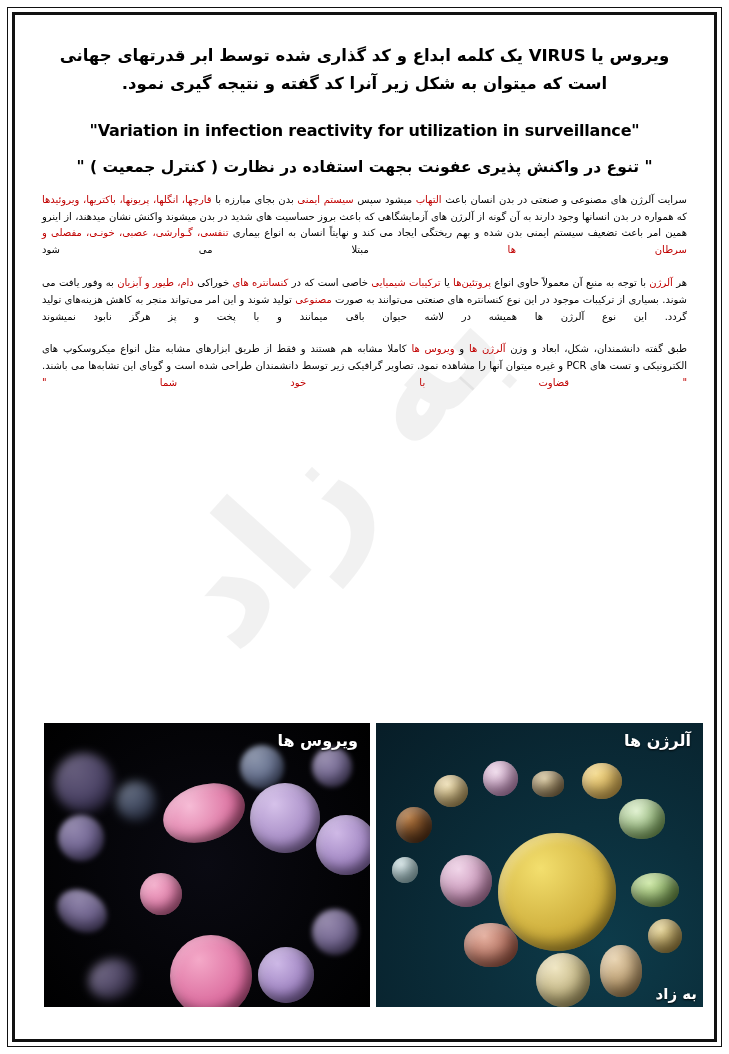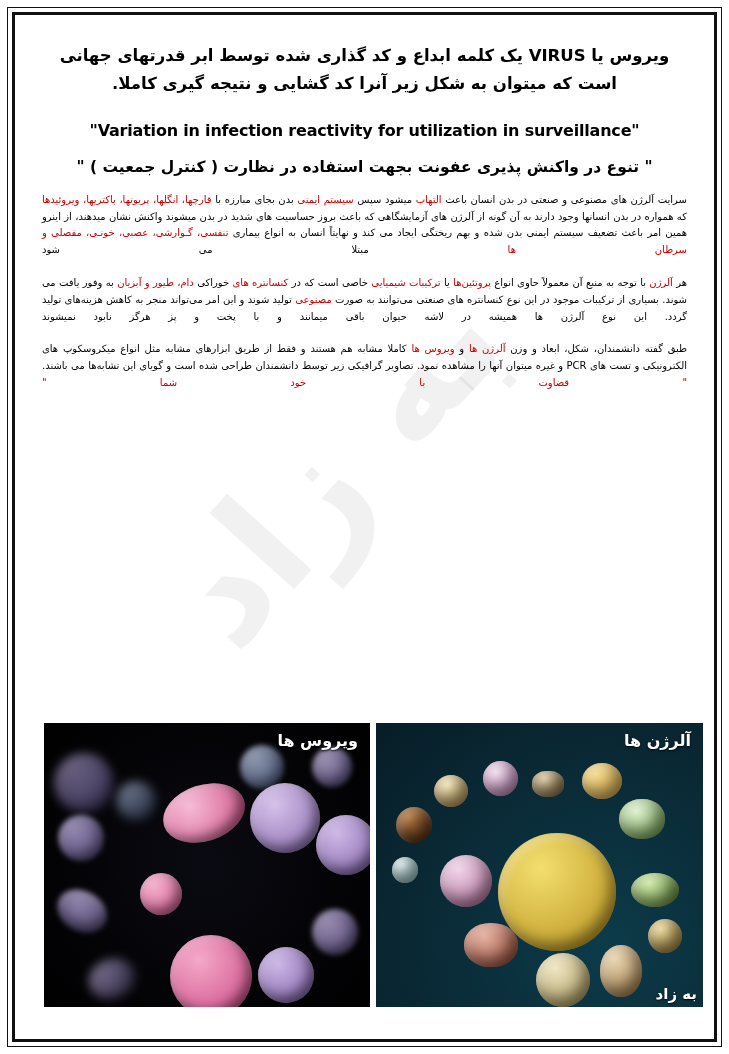--- a/index.html
+++ b/index.html
@@ -153,21 +153,21 @@
   <div class="frame-outer"></div>
   <div class="frame-inner"></div>
 
   <div class="watermark">
     <span>به زاد</span>
   </div>
 
   <div class="content">
     <div class="body-layer">
 
-      <p class="intro">ویروس یا VIRUS یک کلمه ابداع و کد گذاری شده توسط ابر قدرتهای جهانی است که میتوان به شکل زیر آنرا کد گشایی و نتیجه گیری کاملا.</p>
+      <p class="intro">ویروس یا VIRUS یک کلمه ابداع و کد گذاری شده توسط ابر قدرتهای جهانی است که میتوان به شکل زیر آنرا کد گفته و نتیجه گیری نمود.</p>
 
       <p class="eng-title">"Variation in infection reactivity for utilization in surveillance"</p>
 
       <p class="fa-title">" تنوع در واکنش پذیری عفونت بجهت استفاده در نظارت ( کنترل جمعیت ) "</p>
 
       <p class="para first"><span>سرایت آلرژن های مصنوعی و صنعتی در بدن انسان باعث </span><span style="color: rgb(192, 0, 0);">التهاب</span><span> میشود سپس </span><span style="color: rgb(192, 0, 0);">سیستم ایمنی</span><span> بدن بجای مبارزه با </span><span style="color: rgb(192, 0, 0);">قارچها، انگلها، پریونها، باکتریها، ویروئیدها</span><span> که همواره در بدن انسانها وجود دارند به آن گونه از آلرژن های آزمایشگاهی که باعث بروز حساسیت های شدید در بدن میشوند واکنش نشان میدهند، از اینرو همین امر باعث تضعیف سیستم ایمنی بدن شده و بهم ریختگی ایجاد می کند و نهایتاً انسان به انواع بیماری </span><span style="color: rgb(192, 0, 0);">تنفسی، گـوارشی، عصبی، خونـی، مفصلی و سرطان ها</span><span> مبتلا می شود</span></p>
       <p class="para"><span>هر </span><span style="color: rgb(192, 0, 0);">آلرژن</span><span> با توجه به منبع آن معمولاً حاوی انواع </span><span style="color: rgb(192, 0, 0);">پروتئین‌ها</span><span> یا </span><span style="color: rgb(192, 0, 0);">ترکیبات شیمیایی</span><span> خاصی است که در </span><span style="color: rgb(192, 0, 0);">کنسانتره های</span><span> خوراکی </span><span style="color: rgb(192, 0, 0);">دام، طیور و آبزیان</span><span> به وفور یافت می شوند. بسیاری از ترکیبات موجود در این نوع کنسانتره های صنعتی می‌توانند به صورت </span><span style="color: rgb(192, 0, 0);">مصنوعی</span><span> تولید شوند و این امر می‌تواند منجر به کاهش هزینه‌های تولید گردد. این نوع آلرژن ها همیشه در لاشه حیوان باقی میمانند و با پخت و پز هرگز نابود نمیشوند</span></p>
       <p class="para"><span>طبق گفته دانشمندان، شکل، ابعاد و وزن </span><span style="color: rgb(192, 0, 0);">آلرژن ها</span><span> و </span><span style="color: rgb(192, 0, 0);">ویروس ها</span><span> کاملا مشابه هم هستند و فقط از طریق ابزارهای مشابه مثل انواع میکروسکوپ های الکترونیکی و تست های PCR و غیره میتوان آنها را مشاهده نمود. تصاویر گرافیکی زیر توسط دانشمندان طراحی شده است و گویای این تشابه‌ها می باشند. </span><span style="color: rgb(192, 0, 0);">" قضاوت با خود شما "</span></p>
 
     </div>

